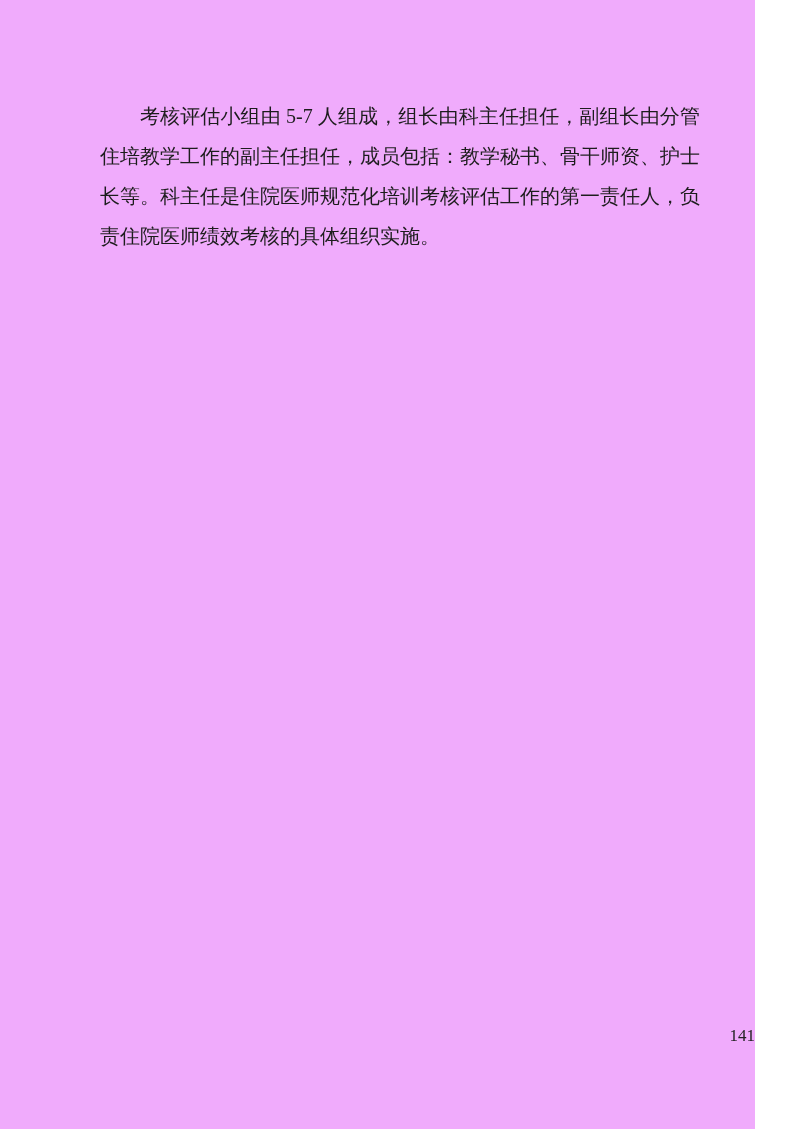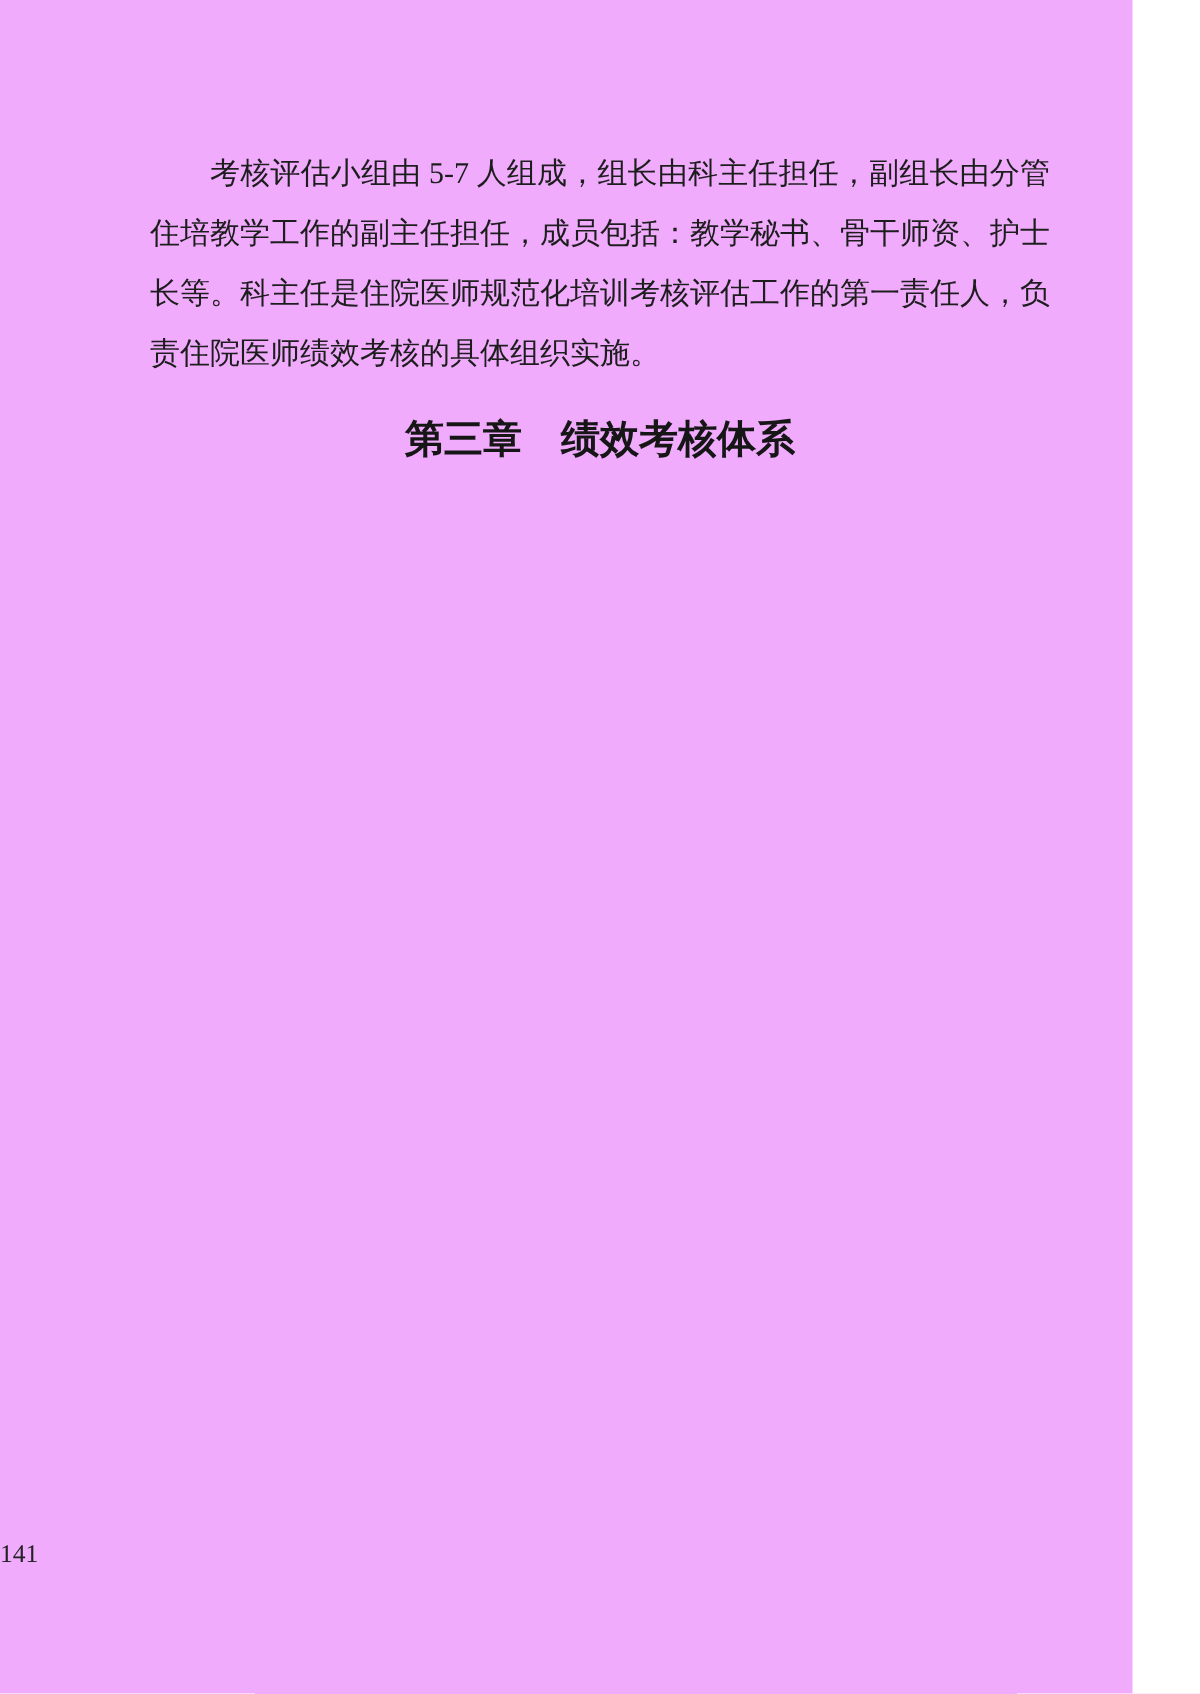--- a/index.html
+++ b/index.html
@@ -49,28 +49,27 @@
   .run-bold {
     font-family: "Liberation Sans", "DejaVu Sans", sans-serif;
     font-weight: 700;
     color: #161616;
   }
   .page-number {
     position: absolute;
     left: 0;
     right: 0;
     top: 1026px;
-    text-align: left;
+    text-align: right;
     font-family: "Liberation Serif", "DejaVu Serif", serif;
     font-size: 17px;
     color: #222222;
   }
 </style>
 </head>
 <body>
 
 <div class="page">
   <div class="doc-content" id="doc-body">
       <p class="block block-body"><span class="run">考核评估小组由 5-7 人组成，组长由科主任担任，副组长由分管住培教学工作的副主任担任，成员包括：教学秘书、骨干师资、护士长等。科主任是住院医师规范化培训考核评估工作的第一责任人，负责住院医师绩效考核的具体组织实施。</span></p>
-      <p class="block block-chapter-heading"><span class="run run-bold">第三章　绩效考核体系</span></p>
     </div>
   <div class="page-number">141</div>
 </div>
 
 </body></html>

